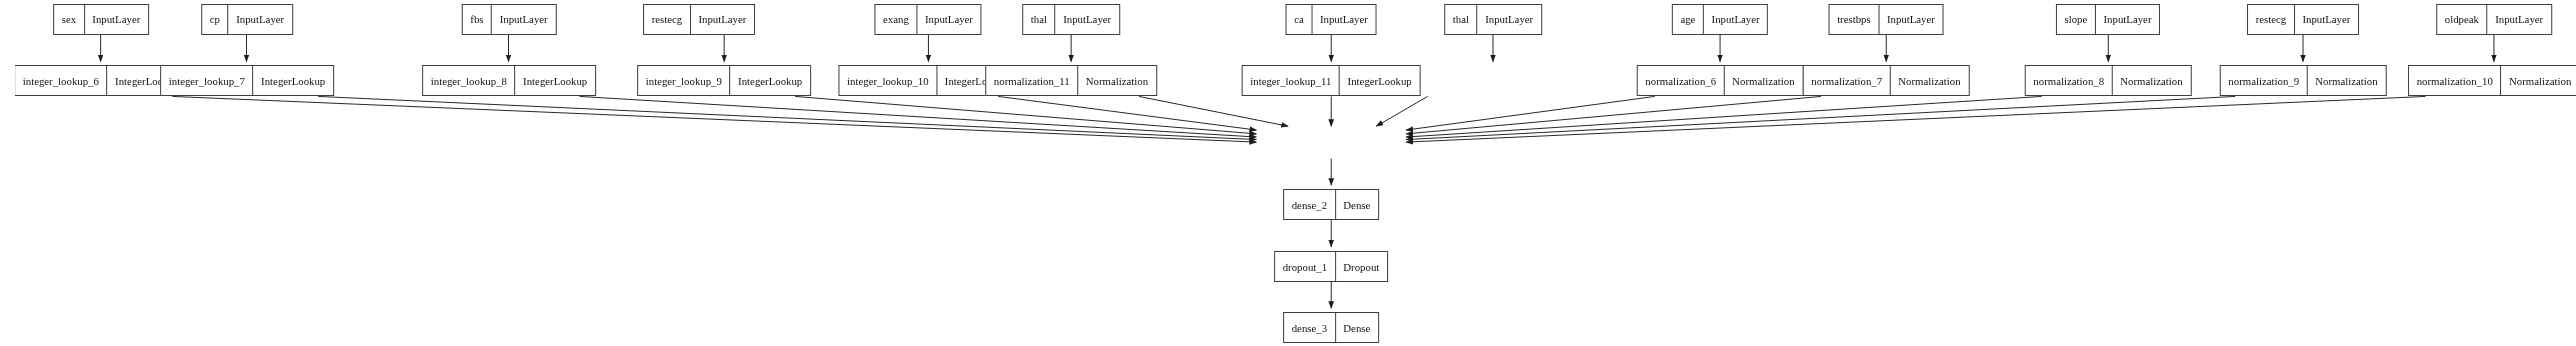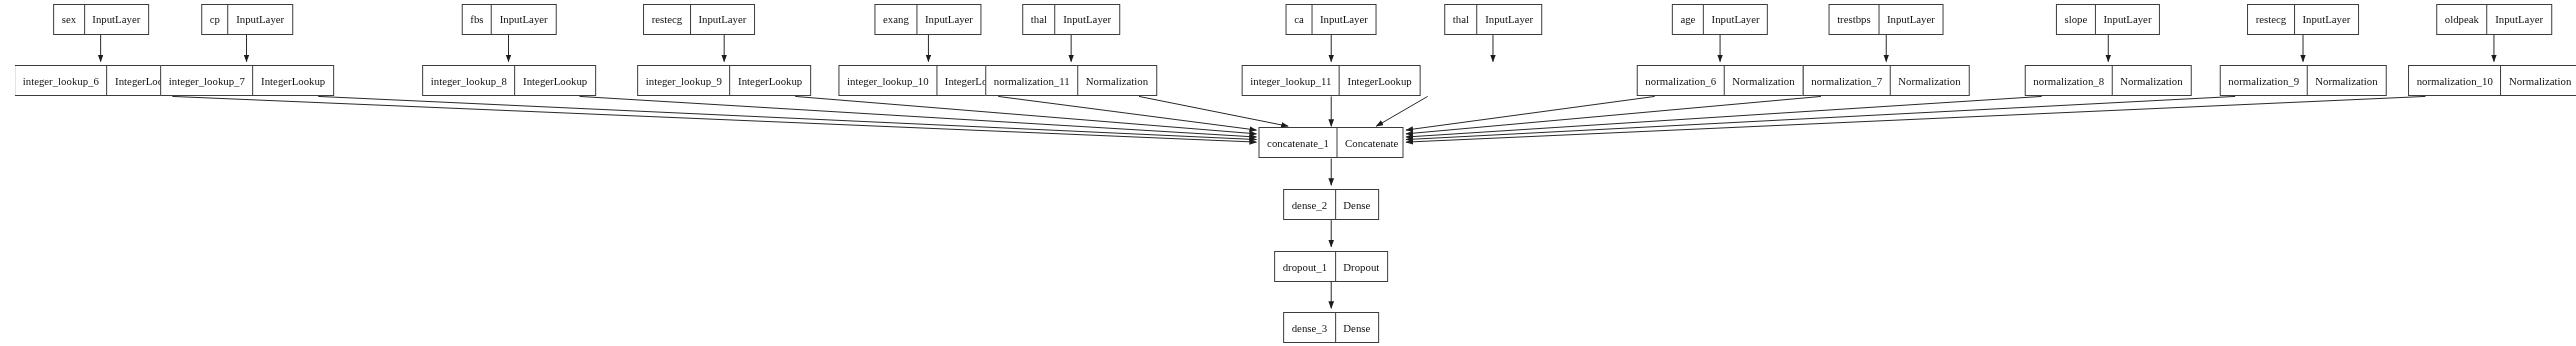--- a/index.html
+++ b/index.html
@@ -142,24 +142,20 @@
     </div>
   <div class="node row-pre" style="left:2288px">
       <span class="cell cell-name">normalization_9</span>
       <span class="cell cell-type">Normalization</span>
     </div>
   <div class="node row-pre" style="left:2479px">
       <span class="cell cell-name">normalization_10</span>
       <span class="cell cell-type">Normalization</span>
     </div>
 
-  <div class="node" style="left:1316px; top:127px; width:145px">
-      <span class="cell cell-name" style="flex:1">concatenate_1</span>
-      <span class="cell cell-type" style="flex:1">Concatenate</span>
-    </div>
   <div class="node" style="left:1316px; top:189px">
       <span class="cell cell-name">dense_2</span>
       <span class="cell cell-type">Dense</span>
     </div>
   <div class="node" style="left:1316px; top:251px">
       <span class="cell cell-name">dropout_1</span>
       <span class="cell cell-type">Dropout</span>
     </div>
   <div class="node" style="left:1316px; top:312px">
       <span class="cell cell-name">dense_3</span>

